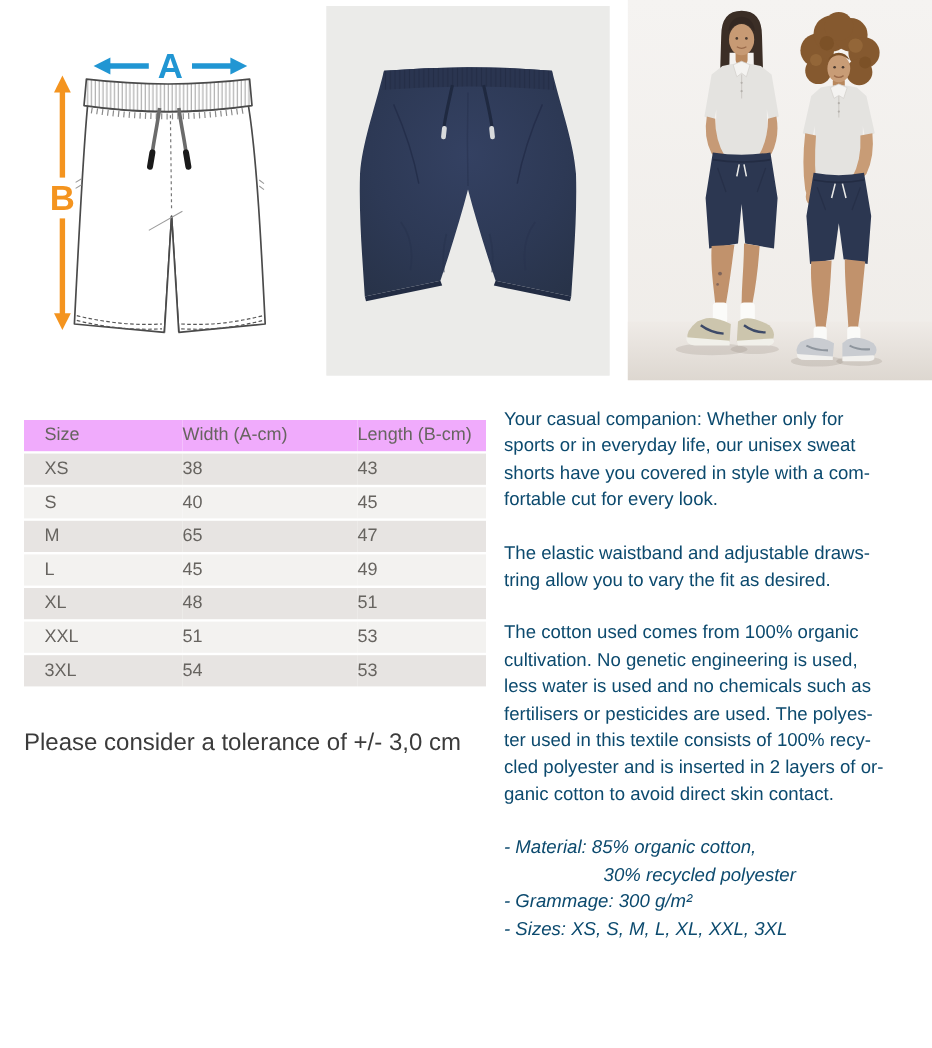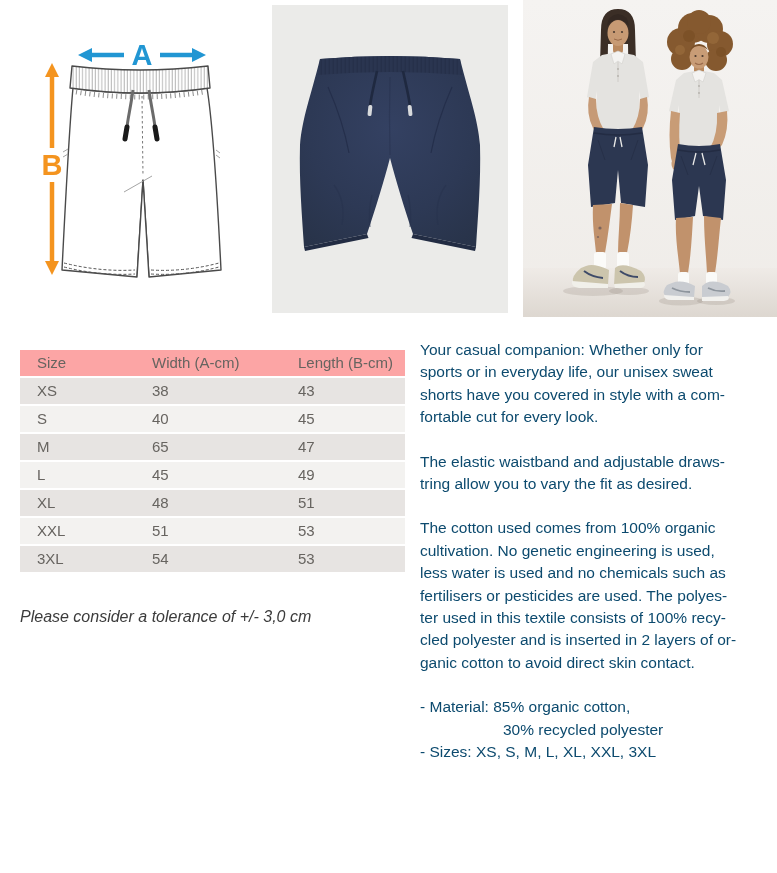--- a/index.html
+++ b/index.html
@@ -13,33 +13,33 @@
   .diagram svg,.product-photo svg,.models-photo svg{display:block;width:100%;height:100%;}
 
   
   table.size-table{position:absolute;left:20px;top:348px;width:368px;
     border-collapse:separate;border-spacing:0 2px;table-layout:fixed;}
   table.size-table th,table.size-table td{height:26px;padding:0;margin:0;
     font-size:15px;font-weight:400;text-align:left;color:#676460;line-height:26px;}
   table.size-table th:first-child,table.size-table td:first-child{width:115px;padding-left:17px;}
   table.size-table th:nth-child(2),table.size-table td:nth-child(2){width:146px;}
   table.size-table th:nth-child(3),table.size-table td:nth-child(3){width:107px;}
-  table.size-table thead tr{background:#fca5a5;}
+  table.size-table thead tr{background:#f0abfc;}
   table.size-table tbody tr:nth-child(odd){background:#e7e4e2;}
   table.size-table tbody tr:nth-child(even){background:#f3f2f0;}
 
-  .tolerance-note{position:absolute;left:20px;top:608px;font-size:16px;color:#3b3b3b;font-style:italic;}
+  .tolerance-note{position:absolute;left:20px;top:608px;font-size:20px;color:#3b3b3b;}
 
   
   .description{position:absolute;left:420px;top:339px;width:350px;
     font-size:15.5px;line-height:22.4px;color:#0c4a6e;}
   .description .para{margin:0 0 22px 0;}
   .description .para:last-child{margin-bottom:0;}
   .description .line{white-space:nowrap;}
-  .specs{}
+  .specs{font-style:italic;}
   .specs .line.indent{padding-left:83px;}
 </style>
 </head>
 <body>
 
 <div class="page">
 
   <div class="diagram">
     <svg viewBox="0 0 200 260">
       <defs>
@@ -330,17 +330,18 @@
       <div class="line">cultivation. No genetic engineering is used,</div>
       <div class="line">less water is used and no chemicals such as</div>
       <div class="line">fertilisers or pesticides are used. The polyes-</div>
       <div class="line">ter used in this textile consists of 100% recy-</div>
       <div class="line">cled polyester and is inserted in 2 layers of or-</div>
       <div class="line">ganic cotton to avoid direct skin contact.</div>
     </div>
     <div class="specs">
       <div class="line">- Material: 85% organic cotton,</div>
       <div class="line indent">30% recycled polyester</div>
+      <div class="line">- Grammage: 300 g/m²</div>
       <div class="line">- Sizes: XS, S, M, L, XL, XXL, 3XL</div>
     </div>
   </div>
 
 </div>
 
 </body></html>

